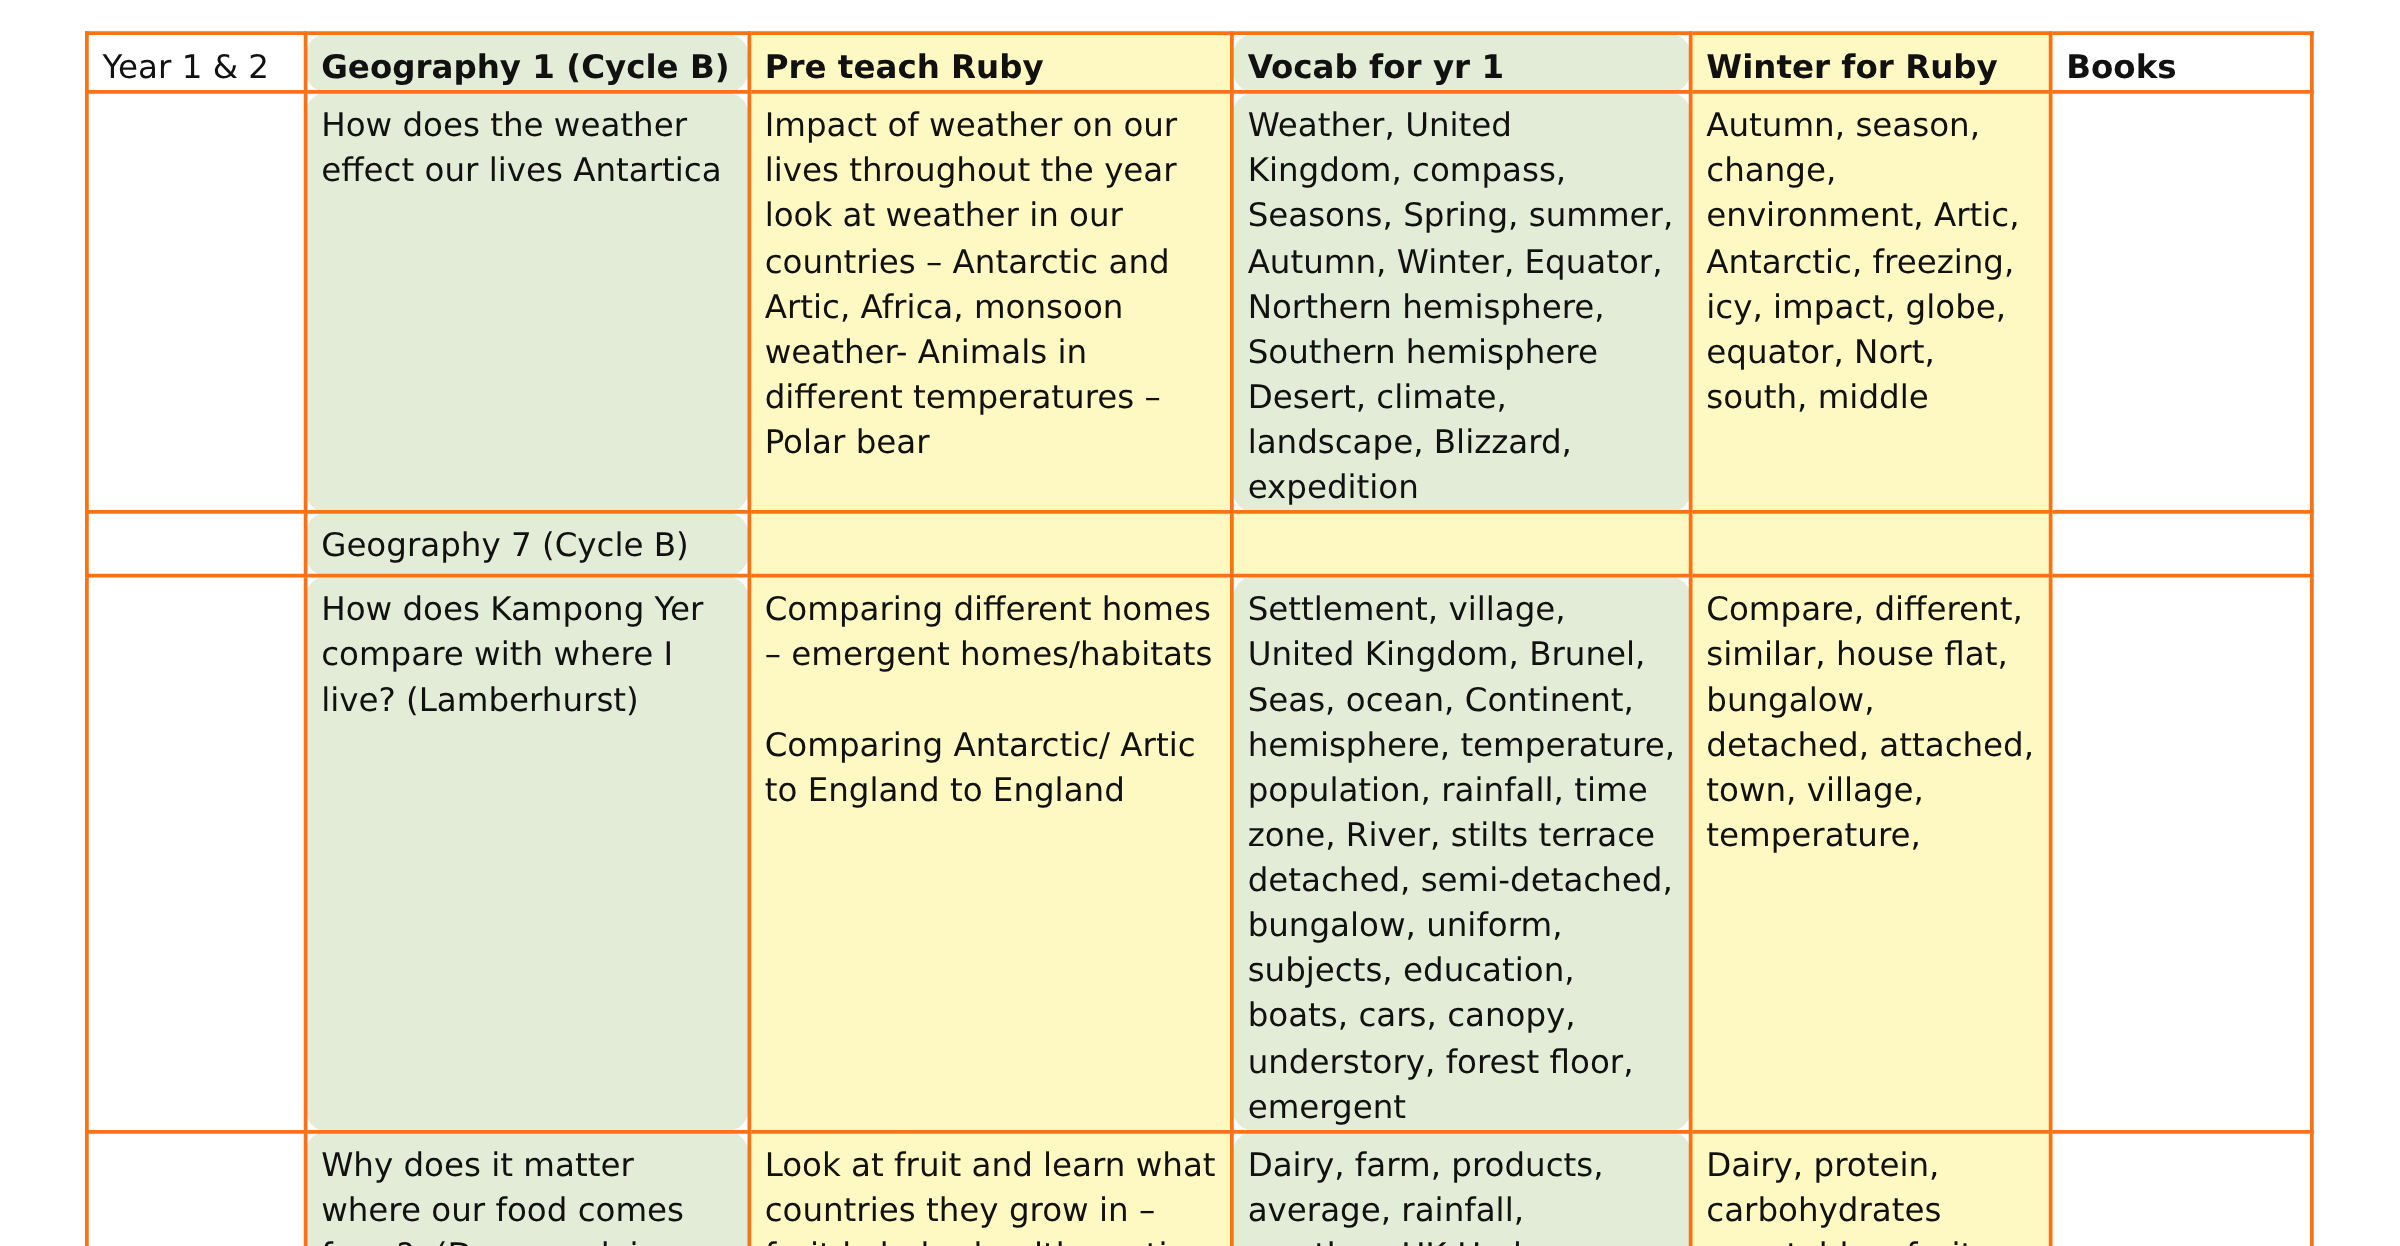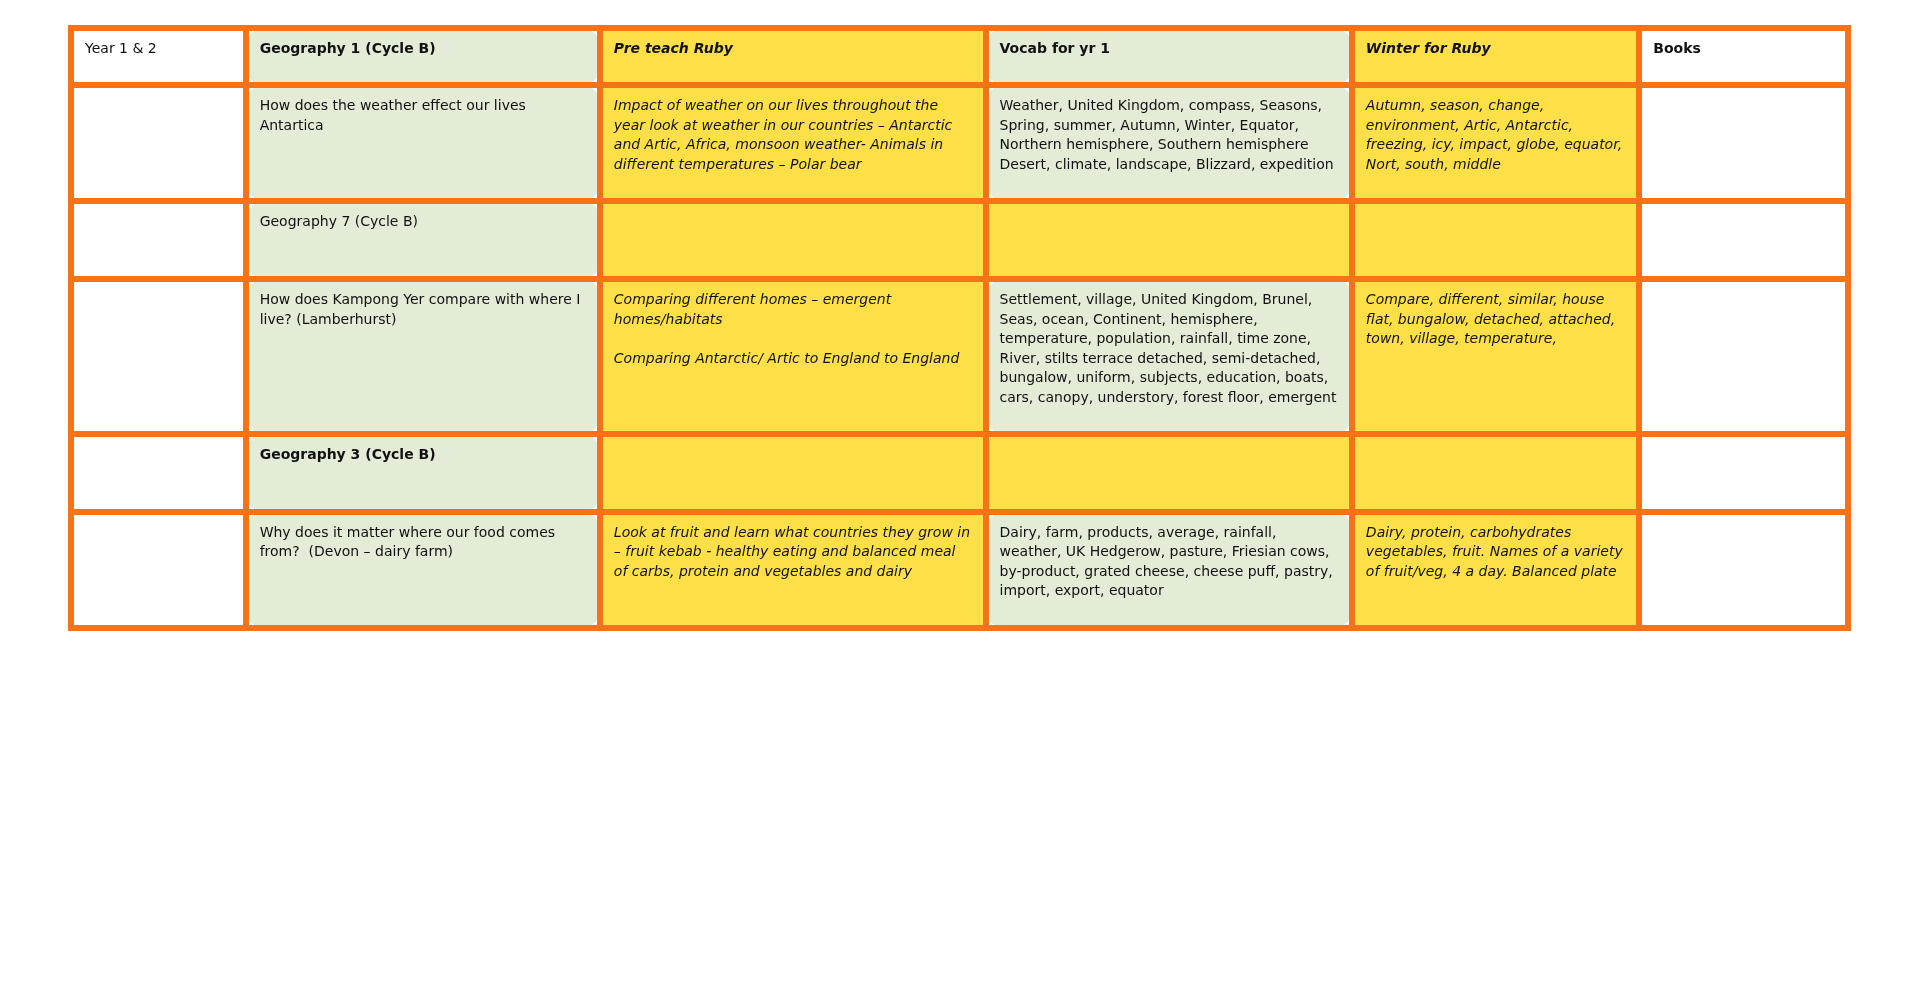--- a/index.html
+++ b/index.html
@@ -16,40 +16,40 @@
   #curriculum-page {
     padding: 25px 0 0 68px;
     box-sizing: border-box;
   }
   table.curriculum-table {
     border-collapse: collapse;
     table-layout: fixed;
     width: 1783px;
   }
   table.curriculum-table td {
-    border: 6px solid #f97316;
+    border: 3px solid #f97316;
     vertical-align: top;
-    padding: 8px 10px 24px 11px;
-    font-size: 14px;
+    padding: 8px 10px 0 11px;
+    font-size: 26px;
     line-height: 1.39;
     color: #111111;
     word-wrap: break-word;
   }
   
   col.c-year   { width: 144px; }
   col.c-geo    { width: 292px; }
   col.c-pre    { width: 318px; }
   col.c-vocab1 { width: 302px; }
   col.c-vocabr { width: 237px; }
   col.c-books  { width: 172px; }
 
   
   .fill-white { background: #ffffff; }
   .fill-green { background: #e2ecd6; border-radius: 18px; }
-  .fill-pink  { background: #fde047; font-style: italic; }
+  .fill-pink  { background: #fef9c3; }
 
   .hdr { font-weight: bold; }
   .bold { font-weight: bold; }
   .regular { font-weight: normal; }
 
   .cell-text { white-space: pre-wrap; display: block; }
 
   .spacer-row td { height: 40px; padding-top: 8px; padding-bottom: 8px; }
 </style>
 </head>
@@ -141,40 +141,20 @@
           <td class="fill-green">
             <span class="cell-text regular">Settlement, village, United Kingdom, Brunel, Seas, ocean, Continent, hemisphere, temperature, population, rainfall, time zone, River, stilts terrace detached, semi-detached, bungalow, uniform, subjects, education, boats, cars, canopy, understory, forest floor, emergent</span>
           </td>
           <td class="fill-pink">
             <span class="cell-text regular">Compare, different, similar, house flat, bungalow, detached, attached, town, village, temperature,</span>
           </td>
           <td class="fill-white">
             <span class="cell-text regular"></span>
           </td>
         </tr>
-        <tr class="spacer-row">
-          <td class="fill-white">
-            <span class="cell-text regular"></span>
-          </td>
-          <td class="fill-green">
-            <span class="cell-text bold">Geography 3 (Cycle B)</span>
-          </td>
-          <td class="fill-pink">
-            <span class="cell-text regular"></span>
-          </td>
-          <td class="fill-pink">
-            <span class="cell-text regular"></span>
-          </td>
-          <td class="fill-pink">
-            <span class="cell-text regular"></span>
-          </td>
-          <td class="fill-white">
-            <span class="cell-text regular"></span>
-          </td>
-        </tr>
         <tr>
           <td class="fill-white">
             <span class="cell-text regular"></span>
           </td>
           <td class="fill-green">
             <span class="cell-text regular">Why does it matter where our food comes from?  (Devon – dairy farm)</span>
           </td>
           <td class="fill-pink">
             <span class="cell-text regular">Look at fruit and learn what countries they grow in – fruit kebab - healthy eating and balanced meal of carbs, protein and vegetables and dairy</span>
           </td>

